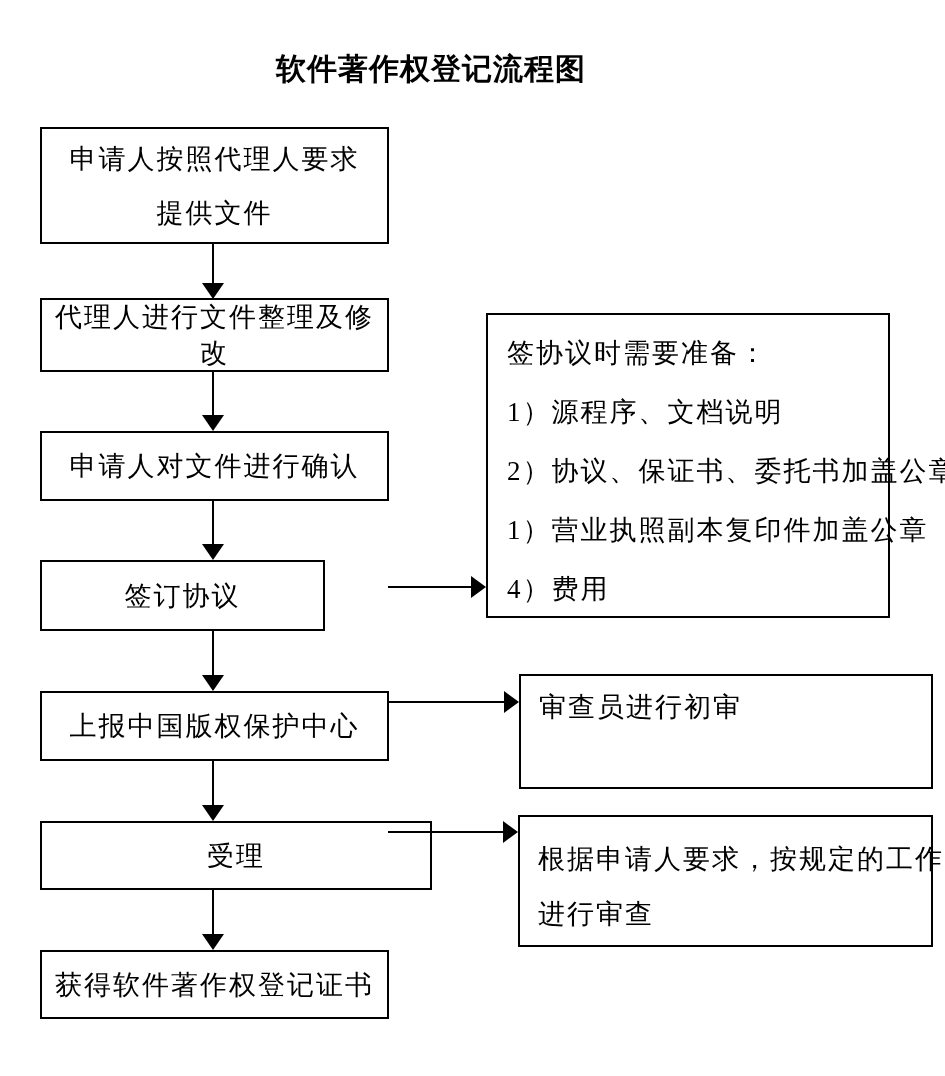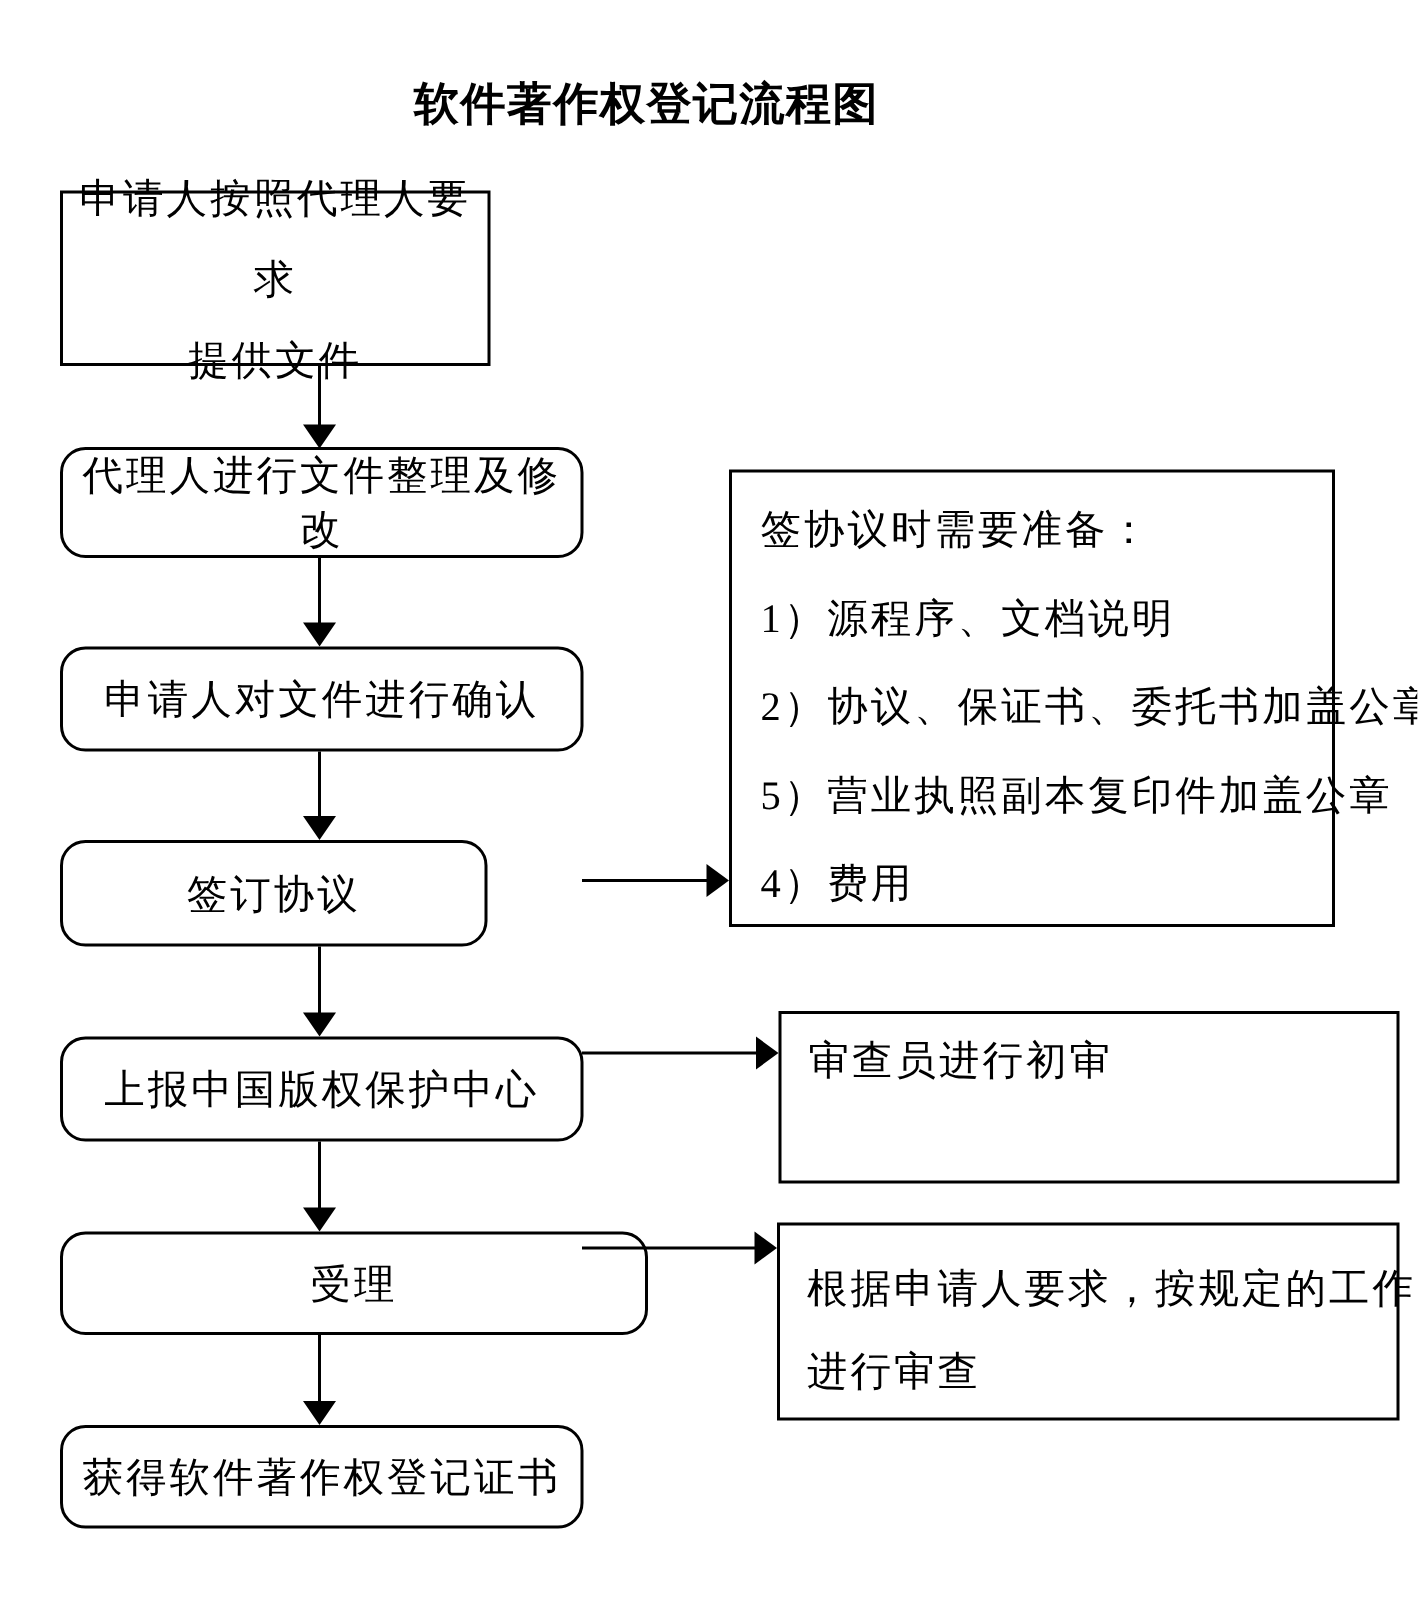--- a/index.html
+++ b/index.html
@@ -34,21 +34,20 @@
     border: 2px solid #000000;
     background: #ffffff;
     font-size: 27px;
     letter-spacing: 2px;
   }
   .fbox.center {
     display: flex;
     align-items: center;
     justify-content: center;
     text-align: center;
-    border-radius: 17px;
   }
   .fbox.two-line {
     display: flex;
     flex-direction: column;
     align-items: center;
     justify-content: center;
     text-align: center;
   }
   .fbox.two-line .ln { line-height: 54px; }
   .prep-box { padding: 9px 10px 0 19px; }
@@ -84,21 +83,21 @@
     border-left: 15px solid #000000;
   }
 </style>
 </head>
 <body>
 
 <div class="canvas">
 
   <div class="title">软件著作权登记流程图</div>
 
-  <div class="fbox two-line" style="left:40px; top:127px; width:287px; height:117px;">
+  <div class="fbox two-line" style="left:40px; top:127px; width:349px; height:117px;">
     <div class="ln">申请人按照代理人要求</div>
     <div class="ln">提供文件</div>
   </div>
 
   <div class="fbox center" style="left:40px; top:298px; width:349px; height:74px;">
     <span>代理人进行文件整理及修改</span>
   </div>
 
   <div class="fbox center" style="left:40px; top:431px; width:349px; height:70px;">
     <span>申请人对文件进行确认</span>
@@ -117,21 +116,21 @@
   </div>
 
   <div class="fbox center" style="left:40px; top:950px; width:349px; height:69px;">
     <span>获得软件著作权登记证书</span>
   </div>
 
   <div class="fbox prep-box" style="left:486px; top:313px; width:404px; height:305px;">
     <div class="ln">签协议时需要准备：</div>
     <div class="ln">1）源程序、文档说明</div>
     <div class="ln">2）协议、保证书、委托书加盖公章</div>
-    <div class="ln">5）营业执照副本复印件加盖公章</div>
+    <div class="ln">1）营业执照副本复印件加盖公章</div>
     <div class="ln">4）费用</div>
   </div>
 
   <div class="fbox examiner-box" style="left:519px; top:674px; width:414px; height:115px;font-family:Liberation Serif, serif;">
     <div class="ln">审查员进行初审</div>
   </div>
 
   <div class="fbox review-box" style="left:518px; top:815px; width:415px; height:132px;">
     <div class="ln">根据申请人要求，按规定的工作日</div>
     <div class="ln">进行审查</div>

